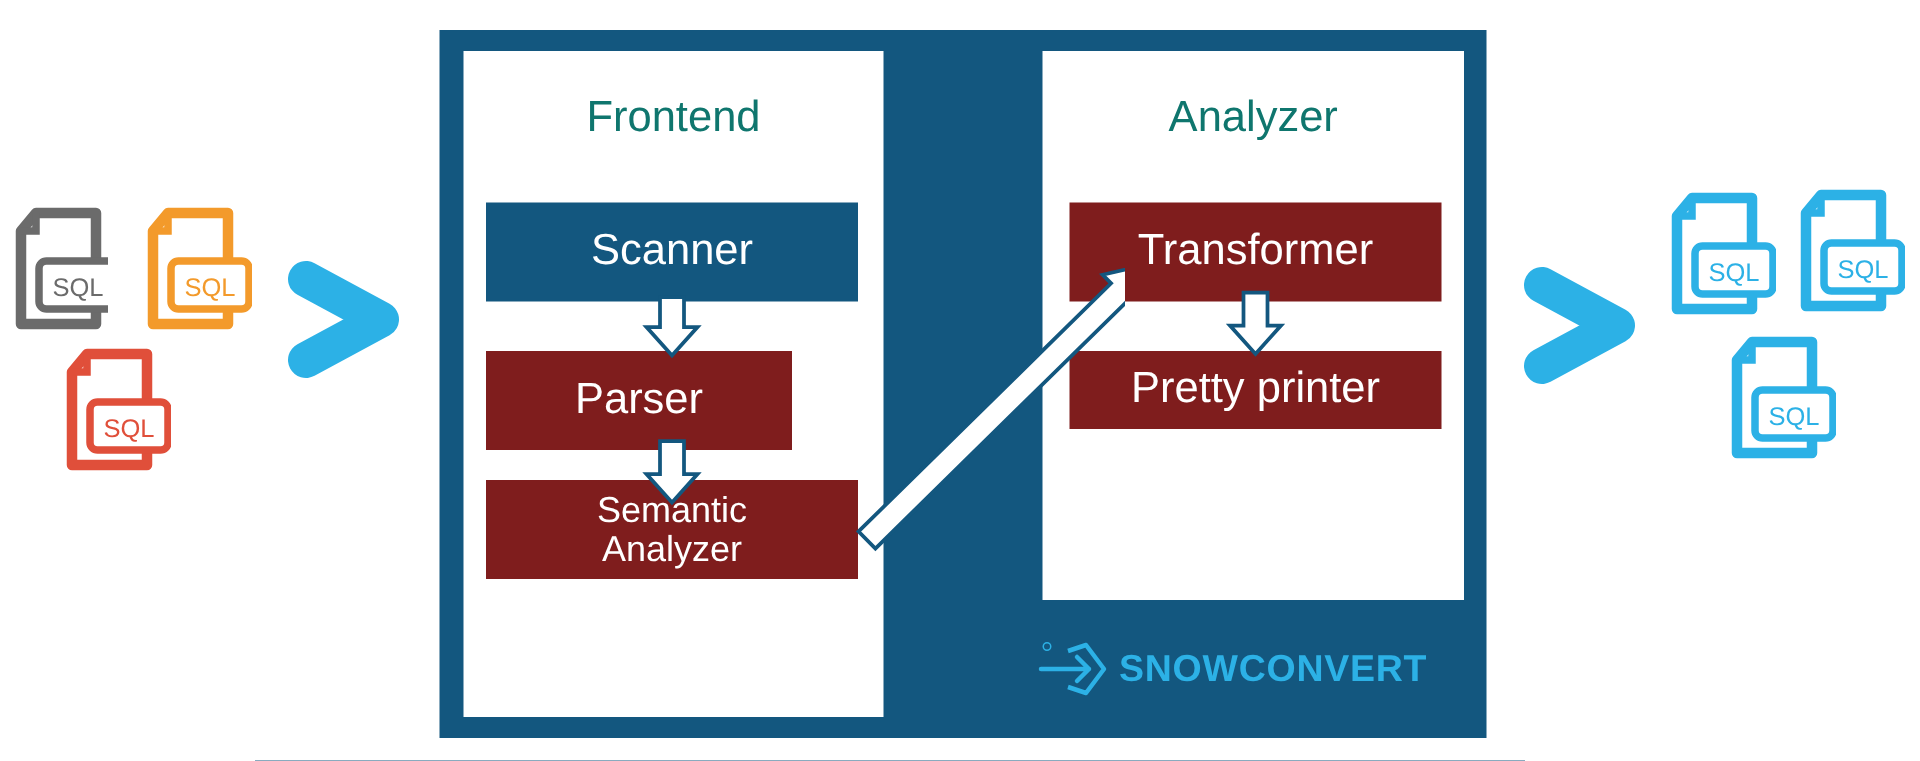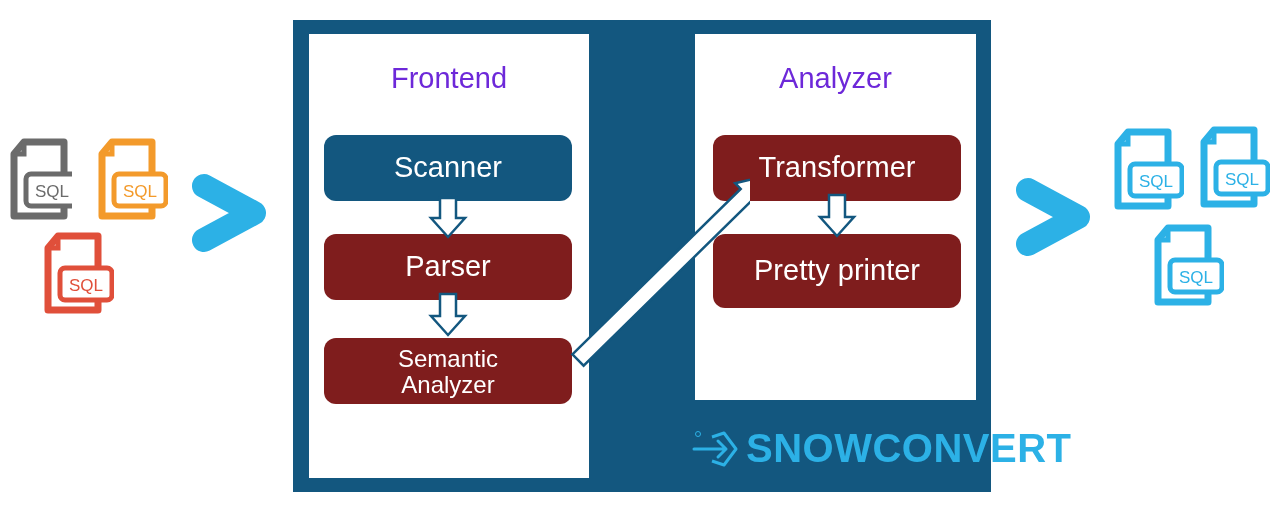--- a/index.html
+++ b/index.html
@@ -3,28 +3,28 @@
 <meta charset="utf-8">
 <style>
   html, body { margin:0; padding:0; }
   body { width:1280px; height:507px; background:#ffffff; position:relative; overflow:hidden;
          font-family:"Liberation Sans", sans-serif; }
   .abs { position:absolute; }
   .outer { left:293px; top:20px; width:698px; height:472px; background:#13577f; }
   .panel { background:#ffffff; }
   .panel-front { left:309px; top:34px; width:280px; height:444px; }
   .panel-back { left:695px; top:34px; width:281px; height:366px; }
-  .panel-title { width:100%; text-align:center; color:#6d28d9; font-size:29px; top:28px; left:0; }
+  .panel-title { width:100%; text-align:center; color:#0f766e; font-size:29px; top:28px; left:0; }
   .stage { display:flex; align-items:center; justify-content:center; text-align:center;
-           color:#ffffff; font-size:29px; line-height:1.1;border-radius:12px; }
+           color:#ffffff; font-size:29px; line-height:1.1; }
   .stage.dark { background:#13577f; }
   .stage.light { background:#7f1d1d; }
   .stage.small { font-size:24px; }
   .logo { left:692px; top:426px; display:flex; align-items:center; gap:6px; }
-  .logo-text { color:#2cb1e6; font-size:40px; font-weight:bold; letter-spacing:0.5px; }
+  .logo-text { color:#2cb1e6; font-size:25px; font-weight:bold; letter-spacing:0.5px; }
 </style>
 </head>
 <body>
 
 <svg class="abs" style="left:8px;top:138px" width="64" height="84" viewBox="0 0 64 84">
   <path d="M16 4 H56 V78 H6 V16 Z" fill="#fff" stroke="#6b6b6b" stroke-width="7" stroke-linejoin="round"></path>
   <path d="M16 4 V16 H6" fill="none" stroke="#6b6b6b" stroke-width="5"></path>
   <rect x="26" y="36" width="52" height="32" rx="5" fill="#fff" stroke="#6b6b6b" stroke-width="5" transform="translate(-8,0)"></rect>
   <text x="44" y="59" text-anchor="middle" font-family="Liberation Sans, sans-serif" font-size="17" fill="#6b6b6b">SQL</text>
 </svg>
@@ -44,30 +44,30 @@
 <svg class="abs" style="left:192px;top:172px" width="76" height="82" viewBox="0 0 76 82">
   <path d="M12 14 L62 41 L12 68" fill="none" stroke="#2cb1e6" stroke-width="24" stroke-linecap="round" stroke-linejoin="round"></path>
 </svg>
 
 <div class="abs outer"></div>
 
 <div class="abs panel panel-front">
   <div class="abs panel-title">Frontend</div>
 </div>
 <div class="abs stage dark" style="left:324px;top:135px;width:248px;height:66px">Scanner</div>
-<div class="abs stage light" style="left:324px;top:234px;width:248px;height:66px">Parser</div>
-<div class="abs stage light small" style="left:324px;top:338px;width:248px;height:66px;padding-top:2px;box-sizing:border-box">
+<div class="abs stage light" style="left:324px;top:234px;width:204px;height:66px">Parser</div>
+<div class="abs stage light small" style="left:324px;top:320px;width:248px;height:66px;padding-top:2px;box-sizing:border-box">
   <span style="display:block;width:130px">Semantic Analyzer</span>
 </div>
 
 <div class="abs panel panel-back">
   <div class="abs panel-title">Analyzer</div>
 </div>
 <div class="abs stage light" style="left:713px;top:135px;width:248px;height:66px">Transformer</div>
-<div class="abs stage light" style="left:713px;top:234px;width:248px;height:74px">Pretty printer</div>
+<div class="abs stage light" style="left:713px;top:234px;width:248px;height:52px">Pretty printer</div>
 
 <svg class="abs" style="left:428px;top:196px" width="40" height="44" viewBox="0 0 40 44">
   <path d="M12 2 H28 V22 H37 L20 41 L3 22 H12 Z" fill="#fff" stroke="#13577f" stroke-width="2.5" stroke-linejoin="miter"></path>
 </svg>
 <svg class="abs" style="left:428px;top:292px" width="40" height="46" viewBox="0 0 40 46">
   <path d="M12 2 H28 V24 H37 L20 43 L3 24 H12 Z" fill="#fff" stroke="#13577f" stroke-width="2.5"></path>
 </svg>
 <svg class="abs" style="left:817px;top:193px" width="40" height="46" viewBox="0 0 40 46">
   <path d="M12 2 H28 V24 H37 L20 43 L3 24 H12 Z" fill="#fff" stroke="#13577f" stroke-width="2.5"></path>
 </svg>

